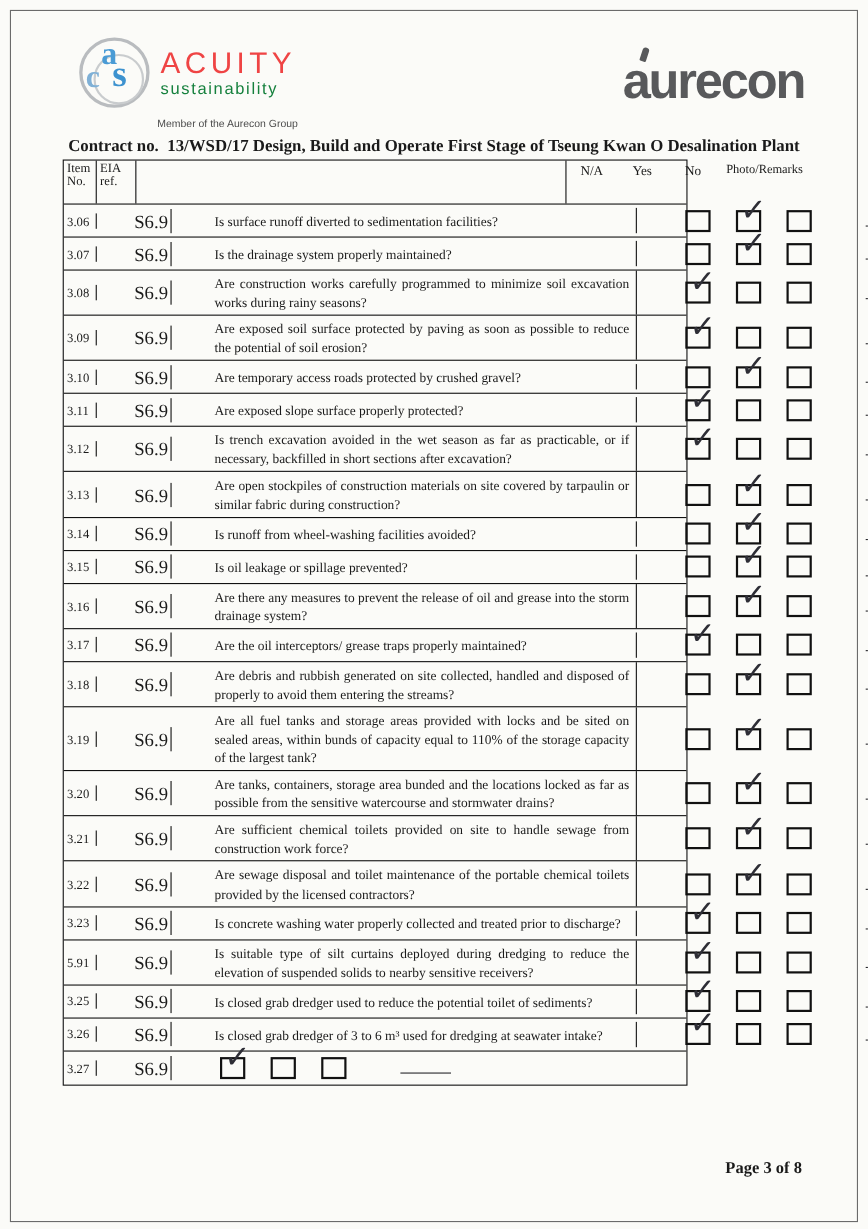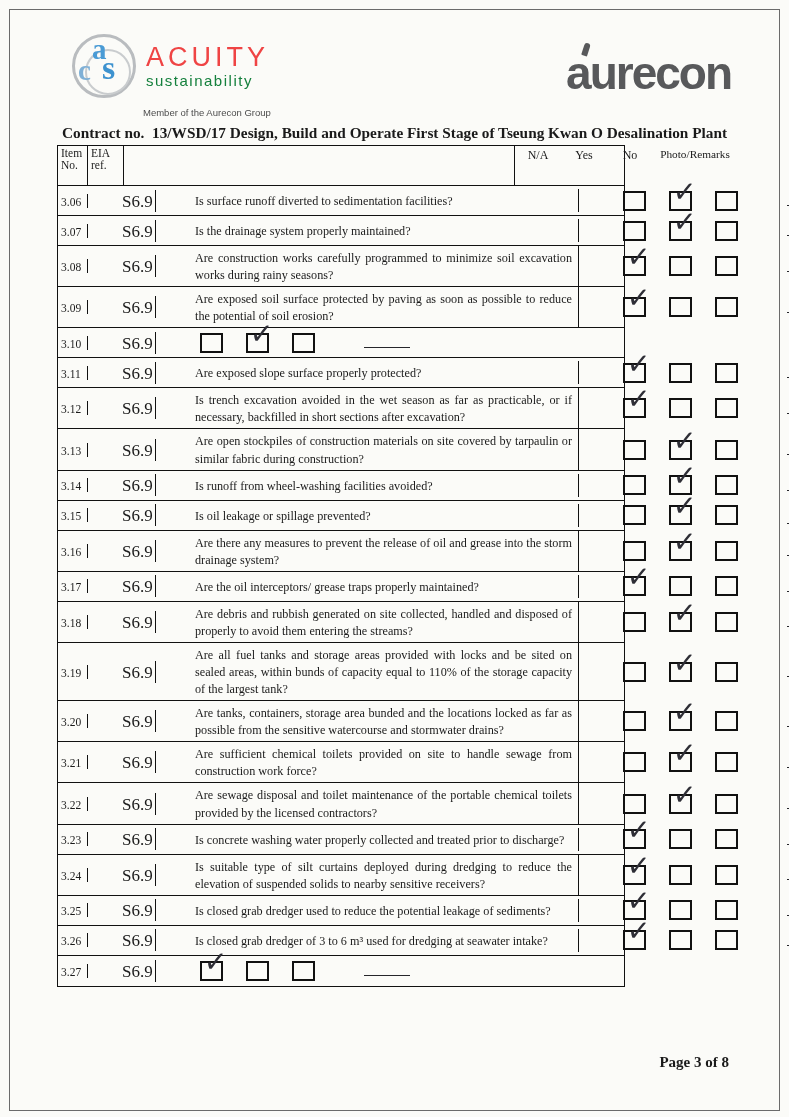--- a/index.html
+++ b/index.html
@@ -244,20 +244,21 @@
           </div>
     </div>
     <div class="cell-photo w-photo">
 
       <span class="remark-line"></span>
     </div>
   </div>
       <div class="trow">
     <div class="cell-item w-item">3.10</div>
     <div class="cell-eia w-eia">S6.9</div>
+    <div class="cell-q w-q">Are temporary access roads protected by crushed gravel?</div>
     <div class="cell-checks w-checks">
       <div class="slot">
             <div class="box"></div>
           </div>
       <div class="slot">
             <div class="box">
               <span class="check">✓</span>
             </div>
           </div>
       <div class="slot">
@@ -549,21 +550,21 @@
       <div class="slot">
             <div class="box"></div>
           </div>
     </div>
     <div class="cell-photo w-photo">
 
       <span class="remark-line"></span>
     </div>
   </div>
       <div class="trow">
-    <div class="cell-item w-item">3.24</div>
+    <div class="cell-item w-item">5.91</div>
     <div class="cell-eia w-eia">S6.9</div>
     <div class="cell-q w-q">Is suitable type of silt curtains deployed during dredging to reduce the elevation of suspended solids to nearby sensitive receivers?</div>
     <div class="cell-checks w-checks">
       <div class="slot">
             <div class="box">
               <span class="check">✓</span>
             </div>
           </div>
       <div class="slot">
             <div class="box"></div>
@@ -573,21 +574,21 @@
           </div>
     </div>
     <div class="cell-photo w-photo">
 
       <span class="remark-line"></span>
     </div>
   </div>
       <div class="trow">
     <div class="cell-item w-item">3.25</div>
     <div class="cell-eia w-eia">S6.9</div>
-    <div class="cell-q w-q">Is closed grab dredger used to reduce the potential leakage of sediments?</div>
+    <div class="cell-q w-q">Is closed grab dredger used to reduce the potential toilet of sediments?</div>
     <div class="cell-checks w-checks">
       <div class="slot">
             <div class="box">
               <span class="check">✓</span>
             </div>
           </div>
       <div class="slot">
             <div class="box"></div>
           </div>
       <div class="slot">

